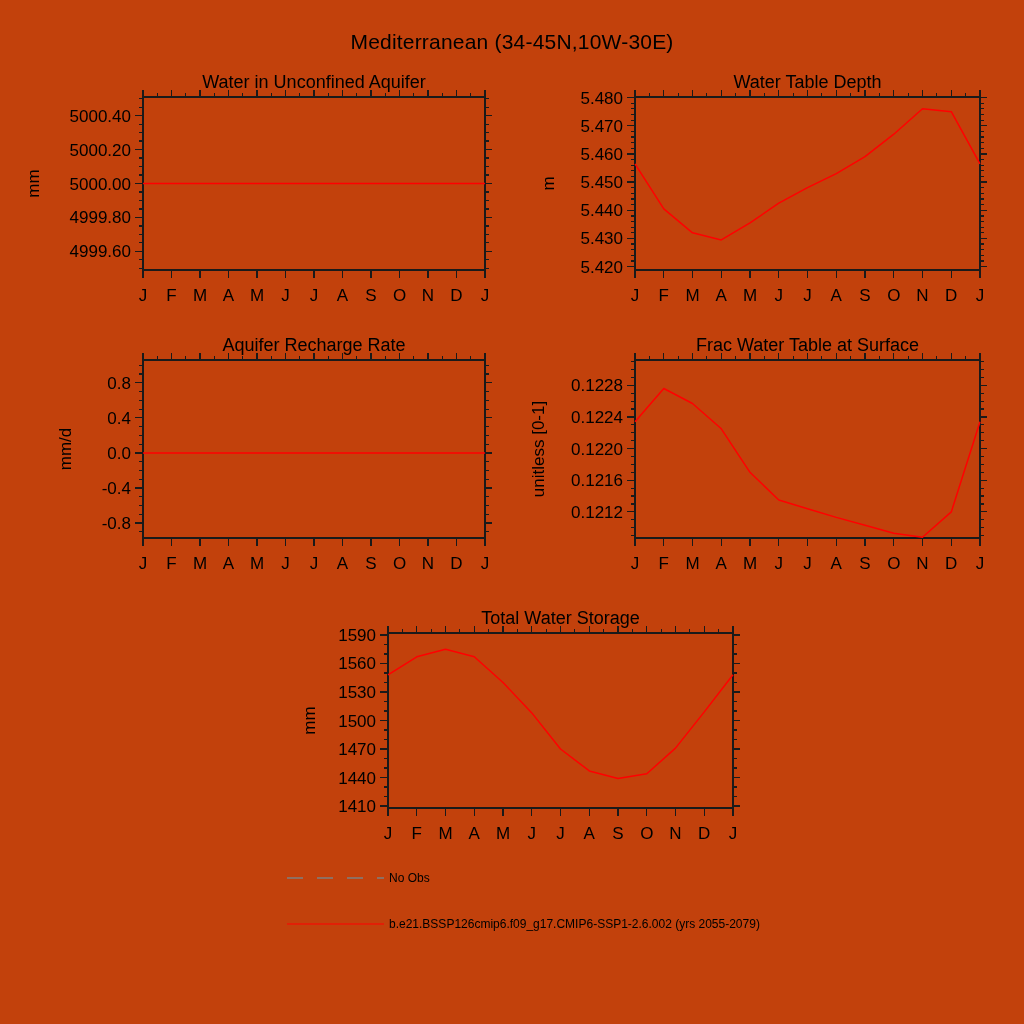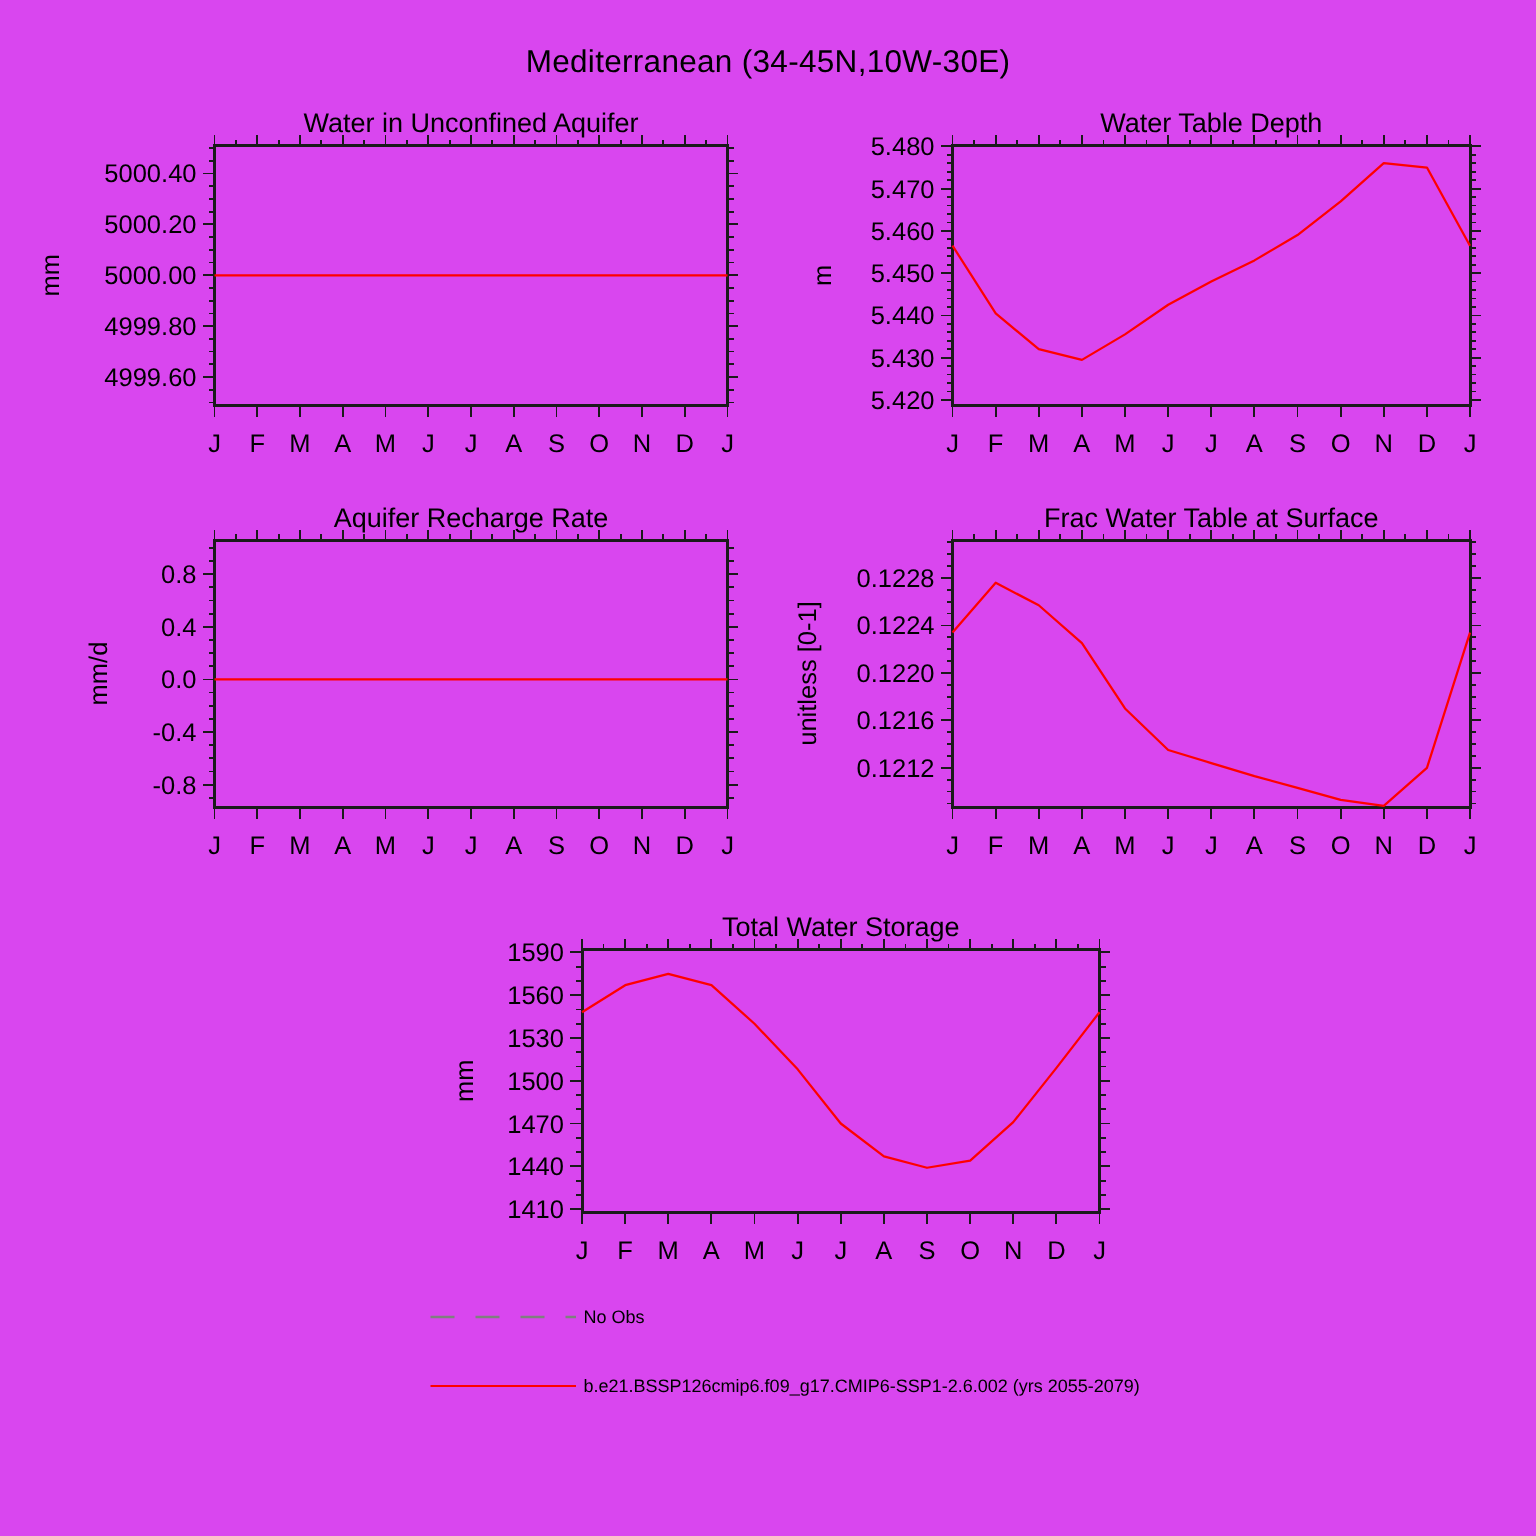--- a/index.html
+++ b/index.html
@@ -1,16 +1,16 @@
 <!DOCTYPE html>
 <html><head>
 <meta charset="utf-8">
 <style>
   html,body{margin:0;padding:0;background:#ffffff;}
-  .page{position:relative;width:1024px;height:1024px;background:#d946ef;overflow:hidden;
+  .page{position:relative;width:1024px;height:1024px;background:#c2410c;overflow:hidden;
         font-family:"Liberation Sans", sans-serif;}
   .figure-title{position:absolute;top:30px;left:0;width:1024px;text-align:center;
         font-size:21px;color:#000;letter-spacing:0.2px;}
   svg text{font-family:"Liberation Sans", sans-serif;fill:#000;}
 </style>
 </head>
 <body>
 
 <div class="page">
   <div class="figure-title">Mediterranean (34-45N,10W-30E)</div>

